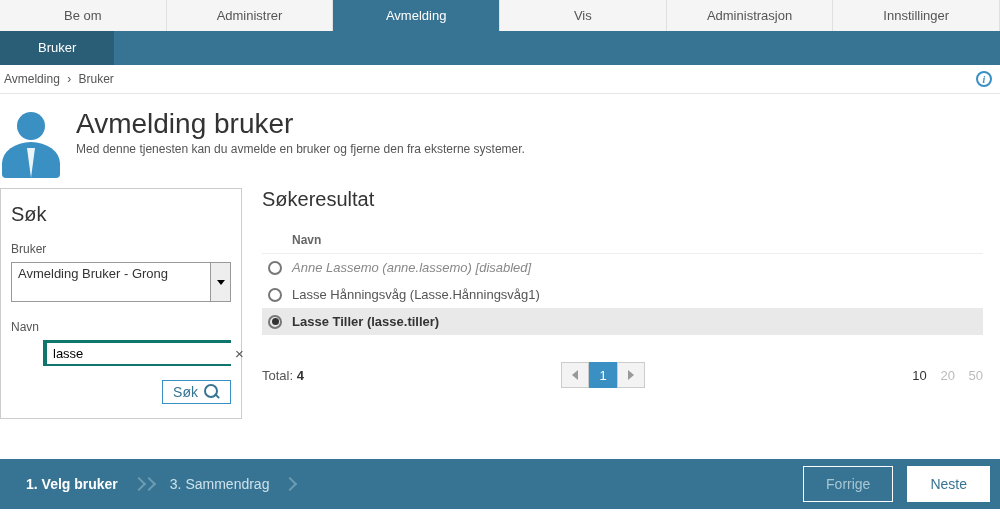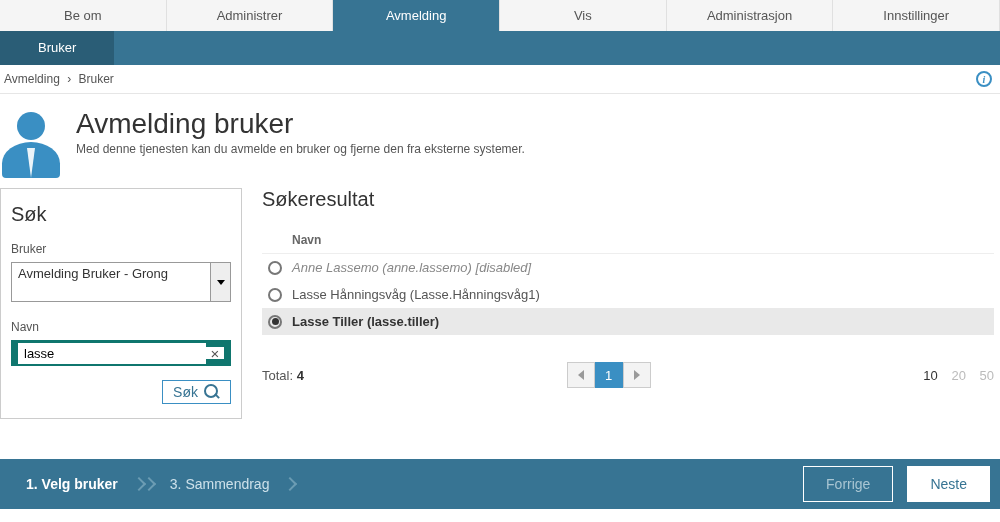--- a/index.html
+++ b/index.html
@@ -28,30 +28,30 @@
   
   .content { display: flex; align-items: flex-start; padding: 0 0 40px 0; }
   
   .search-panel { width: 242px; border: 1px solid #ccc; padding: 14px 10px 14px 10px; margin-right: 20px; }
   .search-panel h2 { font-size: 20px; font-weight: 300; color: #333; margin-bottom: 16px; }
   .field-label { font-size: 12px; color: #555; margin-bottom: 6px; }
   .select-wrap { display:flex; border:1px solid #999; height:40px; margin-bottom:18px; }
   .select-wrap .sel-text { flex:1; padding:3px 6px; font-size:13px; background:#fff;}
   .select-wrap .sel-arrow { width:20px; background:#eee; border-left:1px solid #999; display:flex; align-items:center; justify-content:center; cursor:pointer;}
   .select-wrap .sel-arrow::after { content:""; border-left:4px solid transparent; border-right:4px solid transparent; border-top:5px solid #000;}
-  .input-wrap { display:flex; align-items:center; border:7px solid #0f766e; height:26px; background:#fff;}
+  .input-wrap { display:flex; align-items:center; border:4px solid #0f766e; height:26px; background:#fff;margin-left:32px;}
   .input-wrap input { flex:1; border:none; outline:none; padding:3px 6px; font-size:13px; }
   .input-wrap .clear { width:22px; text-align:center; color:#555; font-size:15px; cursor:pointer;}
   .search-btn-row { text-align:right; margin-top:14px;}
   .search-btn { display:inline-flex; align-items:center; border:1px solid #3a8fc3; background:#fff; color:#377493; padding:3px 10px; font-size:14px; cursor:pointer; gap:6px;}
   .search-glass { width:16px; height:16px; position:relative; }
   .search-glass::before { content:""; position:absolute; width:10px; height:10px; border:2px solid #377493; border-radius:50%; left:0; top:0;}
   .search-glass::after { content:""; position:absolute; width:6px; height:2px; background:#377493; transform:rotate(45deg); left:10px; top:11px;}
   
-  .results { flex:1; padding-right: 6px; }
+  .results { flex:1; padding-right: 17px; }
   .results h2 { font-size: 20px; font-weight: 300; color: #333; margin-bottom: 22px; }
   .results-header { padding: 0 0 6px 30px; font-size:12px; font-weight:bold; color:#666; border-bottom:1px solid #eee;}
   .result-row { display:flex; align-items:center; height:27px; padding-left:6px; font-size:13px; color:#555; }
   .result-row:nth-child(odd) { background:#e9e9e9; }
   .result-row .radio { width:14px; height:14px; border:2px solid #777; border-radius:50%; margin-right:10px; display:flex; align-items:center; justify-content:center; cursor:pointer;}
   .result-row .radio.selected::after { content:""; width:7px; height:7px; background:#333; border-radius:50%;}
   .result-row.disabled-row { font-style:italic; color:#888;}
   .result-row.selected-row { font-weight:bold; color:#333;}
   
   .results-footer { display:flex; align-items:center; margin-top:27px; font-size:13px; color:#666; }

